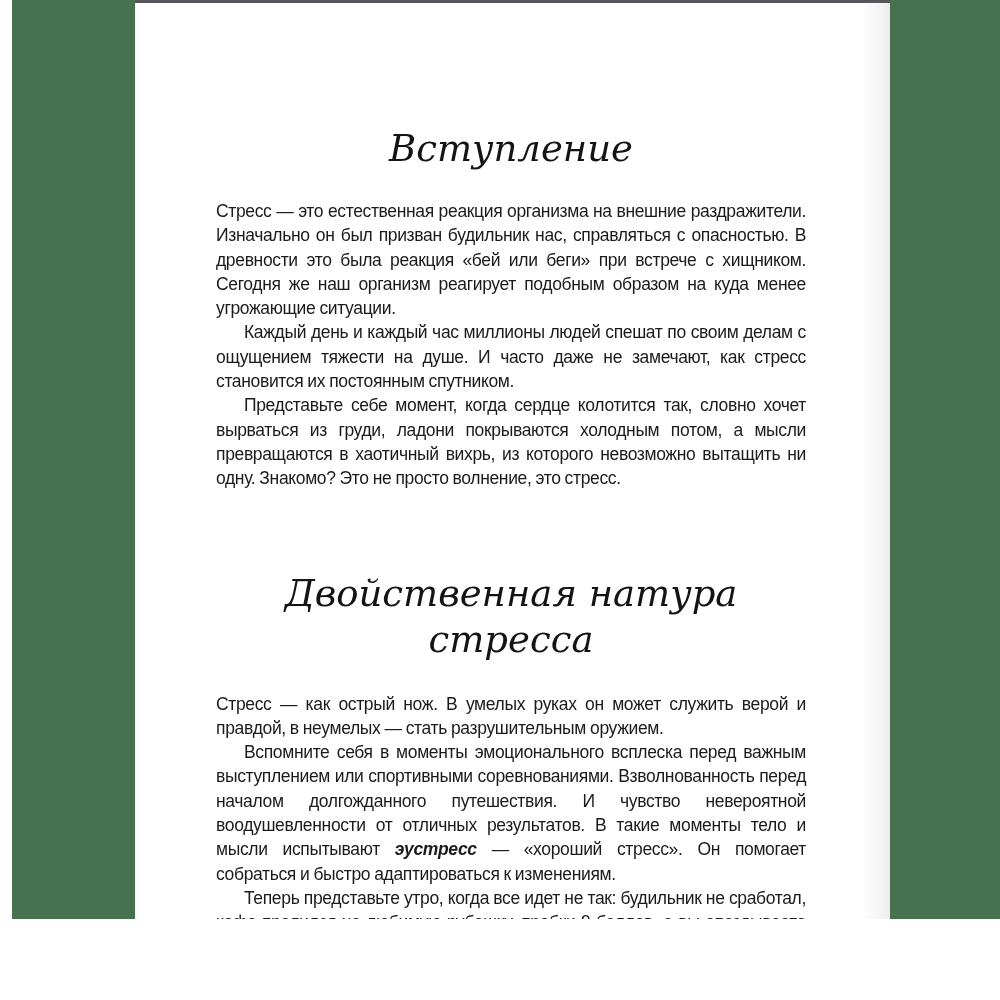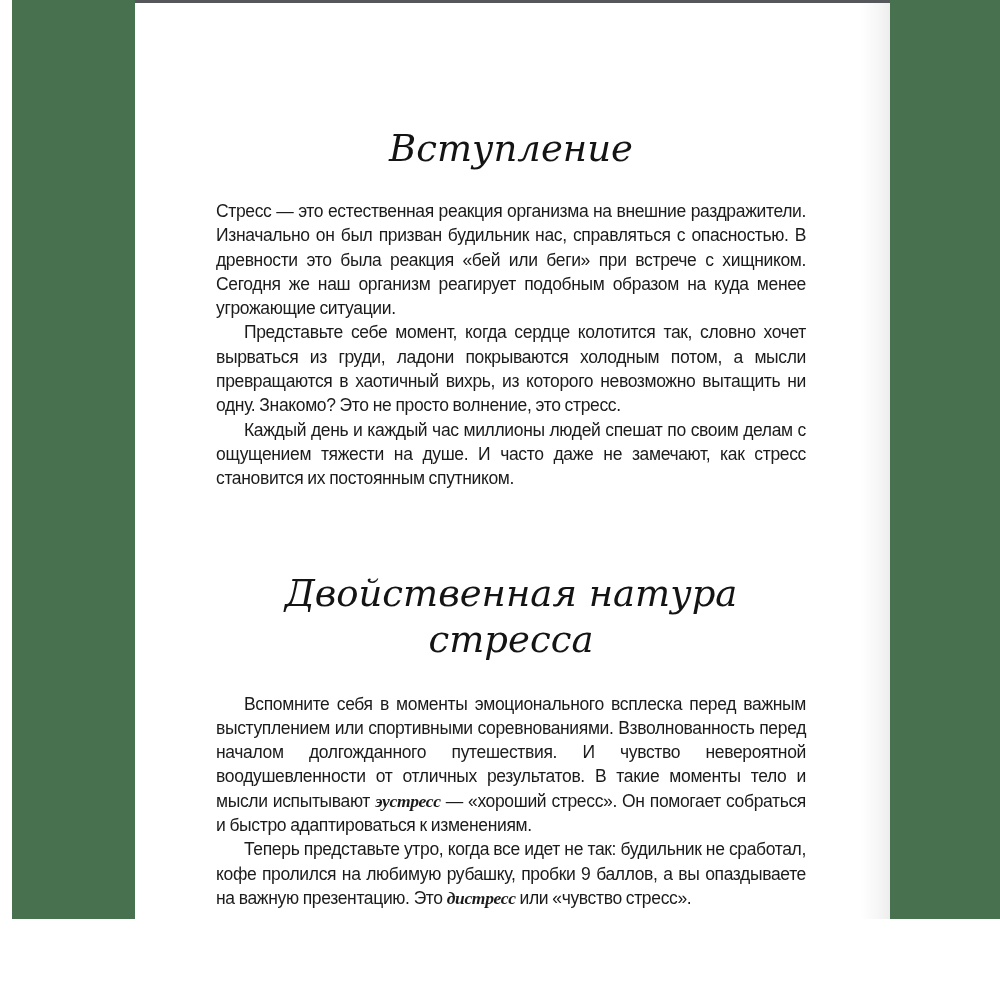--- a/index.html
+++ b/index.html
@@ -58,44 +58,44 @@
     margin: 0;
     color: #141414;
   }
   .sec-intro h1.section-heading { margin-top: 126px; margin-bottom: 27px; }
   .sec-dual  h1.section-heading { margin-top: 80px;  margin-bottom: 29px; text-align: center; }
   .paragraphs p { margin: 0; }
   .paragraphs p.indent { text-indent: 28px; }
   .em {
     font-weight: bold;
     font-style: italic;
-    font-family: Liberation Serif, serif;
   }
 </style>
 </head>
 <body>
 
 <div class="scene">
   <div class="paper">
     <div class="page-top-edge"></div>
     <div class="page-right-shading"></div>
 
     <main class="content">
       <section class="sec-intro">
         <h1 class="section-heading">Вступление</h1>
         <div class="paragraphs">
             <p><span>Стресс — это естественная реакция организма на внешние раздражители. Изначально он был призван будильник нас, справляться с опасностью. В древности это была реакция «бей или беги» при встрече с хищником. Сегодня же наш организм реагирует подобным образом на куда менее угрожающие ситуации.</span></p>
+            <p class="indent"><span>Каждый день и каждый час миллионы людей спешат по своим делам с ощущением тяжести на душе. И часто даже не замечают, как стресс становится их постоянным спутником.</span></p>
             <p class="indent"><span>Представьте себе момент, когда сердце колотится так, словно хочет вырваться из груди, ладони покрываются холодным потом, а мысли превращаются в хаотичный вихрь, из которого невозможно вытащить ни одну. Знакомо? Это не просто волнение, это стресс.</span></p>
-            <p class="indent"><span>Каждый день и каждый час миллионы людей спешат по своим делам с ощущением тяжести на душе. И часто даже не замечают, как стресс становится их постоянным спутником.</span></p>
           </div>
       </section>
 
       <section class="sec-dual">
         <h1 class="section-heading">Двойственная натура стресса</h1>
         <div class="paragraphs">
+            <p><span>Стресс — как острый нож. В умелых руках он может служить верой и правдой, в неумелых — стать разрушительным оружием.</span></p>
             <p class="indent"><span>Вспомните себя в моменты эмоционального всплеска перед важным выступлением или спортивными соревнованиями. Взволнованность перед началом долгожданного путешествия. И чувство невероятной воодушевленности от отличных результатов. В такие моменты тело и мысли испытывают </span><span class="em">эустресс</span><span> — «хороший стресс». Он помогает собраться и быстро адаптироваться к изменениям.</span></p>
             <p class="indent"><span>Теперь представьте утро, когда все идет не так: будильник не сработал, кофе пролился на любимую рубашку, пробки 9 баллов, а вы опаздываете на важную презентацию. Это </span><span class="em">дистресс</span><span> или «чувство стресс».</span></p>
           </div>
       </section>
     </main>
 
     <div class="page-bottom-edge"></div>
   </div>
 </div>
 

